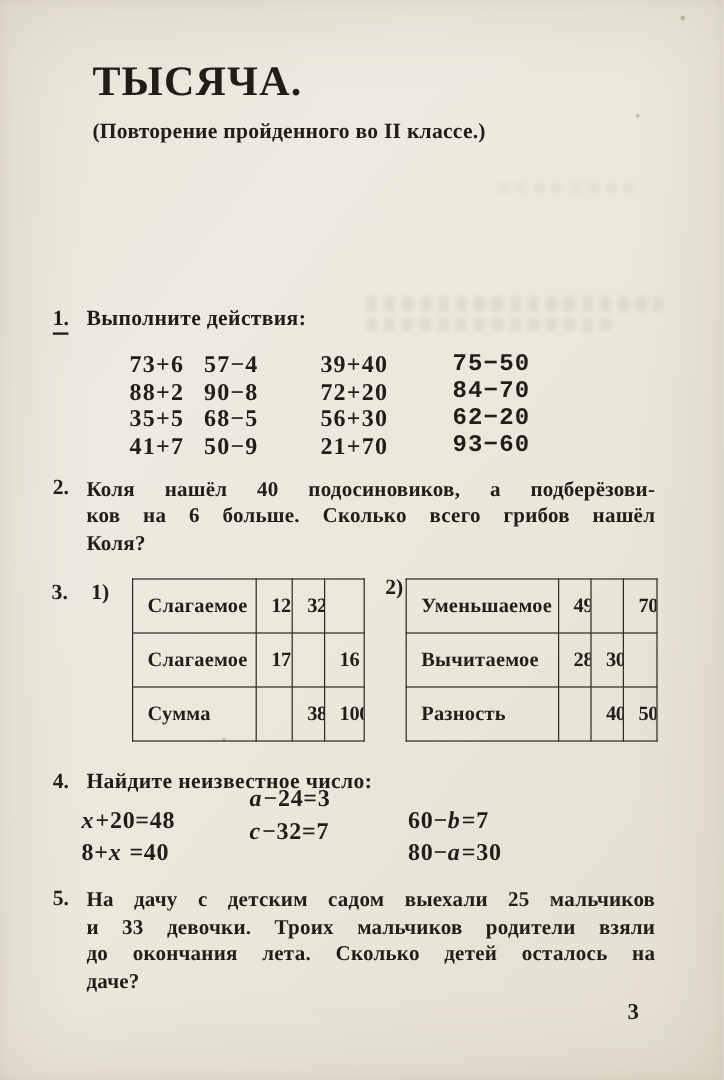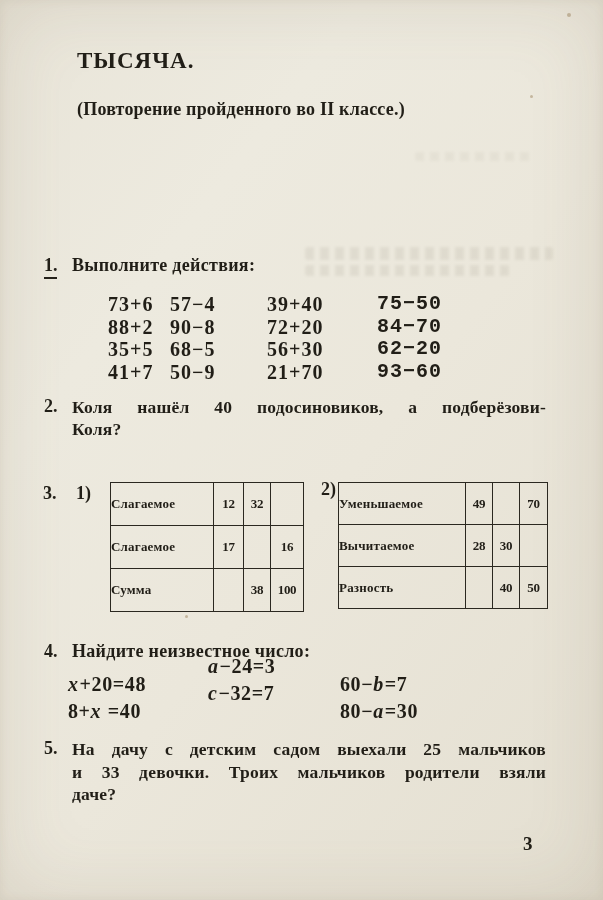--- a/index.html
+++ b/index.html
@@ -4,32 +4,32 @@
 <style>
   html,body{margin:0;padding:0;background:#e8e4d8;}
   .page{
     position:relative;width:603px;height:900px;overflow:hidden;
     background:linear-gradient(128deg,#e9e5d9 0%,#edeadf 28%,#ebe7db 55%,#e4dfd1 100%);
     box-shadow:inset 0 0 75px rgba(112,96,68,.15), inset 0 0 10px rgba(112,96,68,.08);
     font-family:"Liberation Serif","DejaVu Serif",serif;
     font-weight:700;color:#211e17;
   }
   .abs{position:absolute;}
-  .title{font-size:23px;letter-spacing:1px;white-space:nowrap;}
+  .title{font-size:35px;letter-spacing:1px;white-space:nowrap;}
   .subtitle{font-size:18px;letter-spacing:.2px;white-space:nowrap;}
   .pnum{font-size:18px;}
   .prompt{font-size:18px;letter-spacing:.3px;white-space:nowrap;}
   .underline-mark{position:absolute;height:2px;background:#24211a;}
   .expr-col{line-height:22.5px;font-size:20px;letter-spacing:1px;white-space:nowrap;}
   .textblock{width:474px;font-size:17.5px;line-height:22.4px;letter-spacing:.2px;}
   .jline{text-align:justify;text-align-last:justify;}
   .lline{text-align:left;}
   table.fill{border-collapse:collapse;table-layout:fixed;background:transparent;}
-  table.fill td{border:1.4px solid #2b2820;padding:0;vertical-align:middle;
-    font-size:13px;font-weight:700;color:#211e17;overflow:hidden;}
+  table.fill td{border:1.4px solid #2b2820;padding:12px;vertical-align:middle;
+    font-size:17px;font-weight:700;color:#211e17;overflow:hidden;}
   td.lbl{text-align:left;padding-left:7px;letter-spacing:.2px;white-space:nowrap;}
   td.val{text-align:center;letter-spacing:-.3px;}
   .sublabel{font-size:18px;}
   .eq-col{line-height:26.5px;font-size:20px;letter-spacing:.6px;white-space:nowrap;}
   .var{font-style:italic;padding-right:1px;}
   .pageno{font-size:19px;}
   .smudge{position:absolute;opacity:.10;filter:blur(1.6px);border-radius:3px;
     background:repeating-linear-gradient(90deg,#77705e 0 9px,transparent 9px 15px);}
   .speck{position:absolute;border-radius:50%;background:rgba(138,108,66,.4);}
 </style>
@@ -75,20 +75,21 @@
       <div>84−70</div>
       <div>62−20</div>
       <div>93−60</div>
     </div>
   </div>
 
   <div>
     <span class="abs pnum" style="left:44px;top:396px;">2.</span>
     <div class="abs textblock" style="left:72px;top:396px;">
       <div class="jline">Коля нашёл 40 подосиновиков, а подберёзови-</div>
+      <div class="jline">ков на 6 больше. Сколько всего грибов нашёл</div>
       <div class="lline">Коля?</div>
     </div>
   </div>
 
   <div>
     <span class="abs pnum" style="left:43px;top:483px;">3.</span>
     <span class="abs sublabel" style="left:76px;top:483px;">1)</span>
 
     <table class="fill abs" style="left:110px;top:482px;width:193px;">
       <colgroup>
@@ -167,19 +168,20 @@
       <div><span>60−</span><span class="var">b</span><span>=7</span></div>
       <div><span>80−</span><span class="var">a</span><span>=30</span></div>
     </div>
   </div>
 
   <div>
     <span class="abs pnum" style="left:44px;top:738px;">5.</span>
     <div class="abs textblock" style="left:72px;top:738px;line-height:22.6px;">
       <div class="jline">На дачу с детским садом выехали 25 мальчиков</div>
       <div class="jline">и 33 девочки. Троих мальчиков родители взяли</div>
+      <div class="jline">до окончания лета. Сколько детей осталось на</div>
       <div class="lline">даче?</div>
     </div>
   </div>
 
   <div class="abs pageno" style="left:523px;top:833px;">3</div>
 
 </div>
 
 </body></html>

